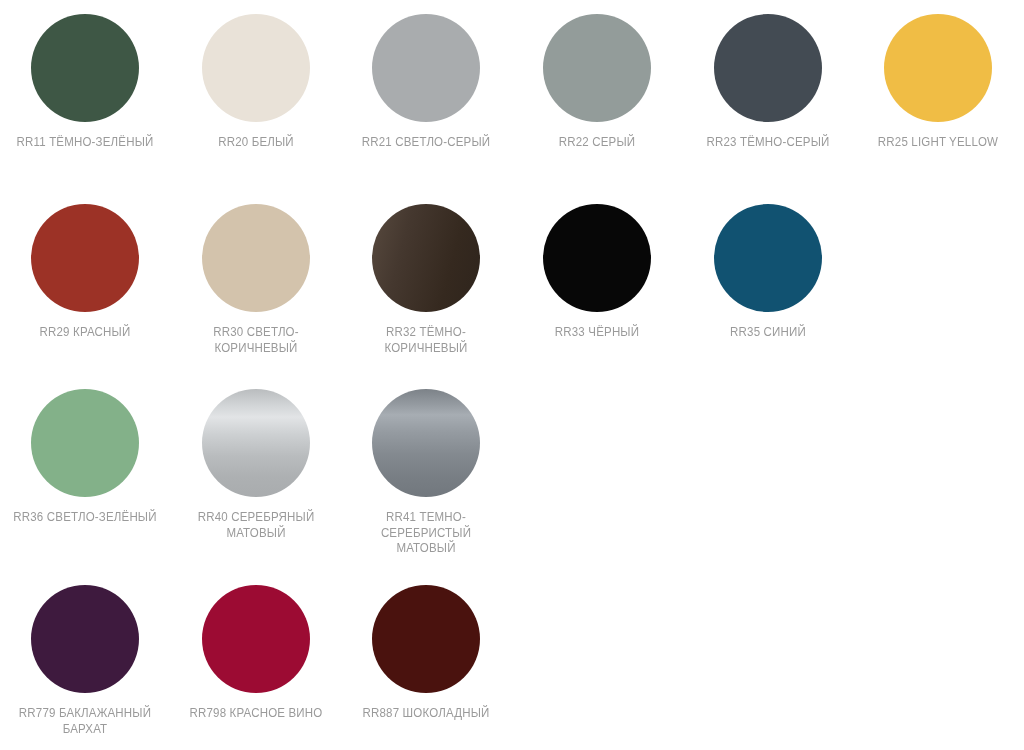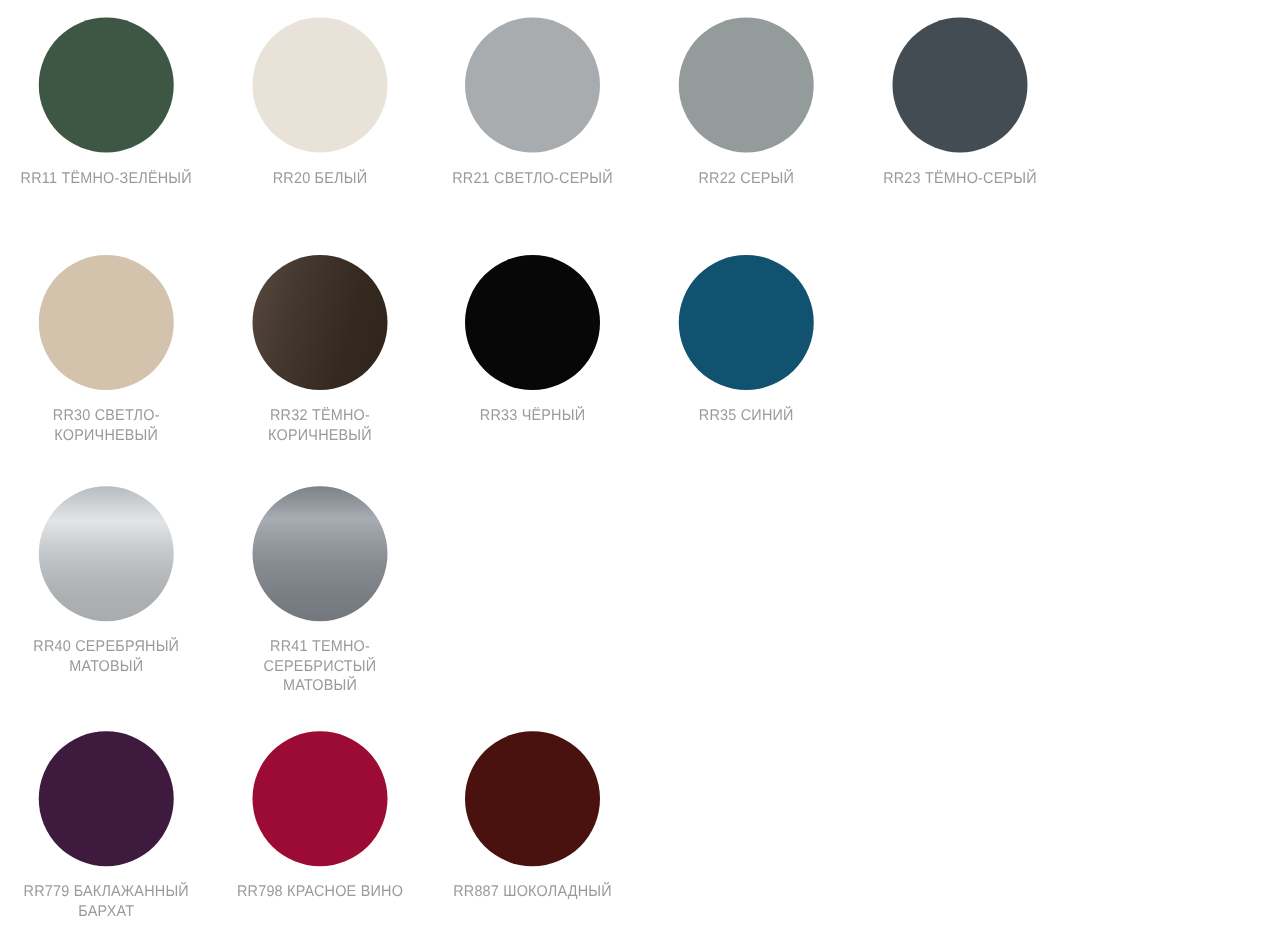--- a/index.html
+++ b/index.html
@@ -81,42 +81,54 @@
         <div class="swatch-label">RR21 СВЕТЛО-СЕРЫЙ</div>
       </div>
       <div class="swatch-cell">
         <div class="swatch-disc" style="background: rgb(147, 156, 154);"></div>
         <div class="swatch-label">RR22 СЕРЫЙ</div>
       </div>
       <div class="swatch-cell">
         <div class="swatch-disc" style="background: rgb(67, 75, 83);"></div>
         <div class="swatch-label">RR23 ТЁМНО-СЕРЫЙ</div>
       </div>
+      <div class="swatch-cell">
+        <div class="swatch-disc" style="background: rgb(240, 189, 69);"></div>
+        <div class="swatch-label">RR25 LIGHT YELLOW</div>
+      </div>
     </div>
     <div class="swatch-row" data-row="1">
+      <div class="swatch-cell">
+        <div class="swatch-disc" style="background: rgb(156, 50, 38);"></div>
+        <div class="swatch-label">RR29 КРАСНЫЙ</div>
+      </div>
       <div class="swatch-cell">
         <div class="swatch-disc" style="background: rgb(211, 195, 172);"></div>
         <div class="swatch-label">RR30 СВЕТЛО-
 КОРИЧНЕВЫЙ</div>
       </div>
       <div class="swatch-cell">
         <div class="swatch-disc" style="background: linear-gradient(105deg, rgb(88, 74, 63) 0%, rgb(69, 56, 47) 30%, rgb(53, 41, 31) 70%, rgb(46, 36, 28) 100%);"></div>
         <div class="swatch-label">RR32 ТЁМНО-
 КОРИЧНЕВЫЙ</div>
       </div>
       <div class="swatch-cell">
         <div class="swatch-disc" style="background: rgb(7, 7, 7);"></div>
         <div class="swatch-label">RR33 ЧЁРНЫЙ</div>
       </div>
       <div class="swatch-cell">
         <div class="swatch-disc" style="background: rgb(17, 82, 113);"></div>
         <div class="swatch-label">RR35 СИНИЙ</div>
       </div>
     </div>
     <div class="swatch-row" data-row="2">
+      <div class="swatch-cell">
+        <div class="swatch-disc" style="background: rgb(131, 177, 137);"></div>
+        <div class="swatch-label">RR36 СВЕТЛО-ЗЕЛЁНЫЙ</div>
+      </div>
       <div class="swatch-cell">
         <div class="swatch-disc" style="background: linear-gradient(rgb(185, 188, 190) 0%, rgb(211, 214, 216) 16%, rgb(226, 228, 230) 26%, rgb(205, 208, 210) 42%, rgb(185, 188, 190) 62%, rgb(173, 176, 178) 82%, rgb(169, 172, 174) 100%);"></div>
         <div class="swatch-label">RR40 СЕРЕБРЯНЫЙ
 МАТОВЫЙ</div>
       </div>
       <div class="swatch-cell">
         <div class="swatch-disc" style="background: linear-gradient(rgb(124, 130, 136) 0%, rgb(148, 154, 160) 14%, rgb(167, 173, 179) 24%, rgb(149, 155, 161) 40%, rgb(132, 138, 144) 60%, rgb(120, 126, 132) 82%, rgb(114, 120, 126) 100%);"></div>
         <div class="swatch-label">RR41 ТЕМНО-
 СЕРЕБРИСТЫЙ
 МАТОВЫЙ</div>

